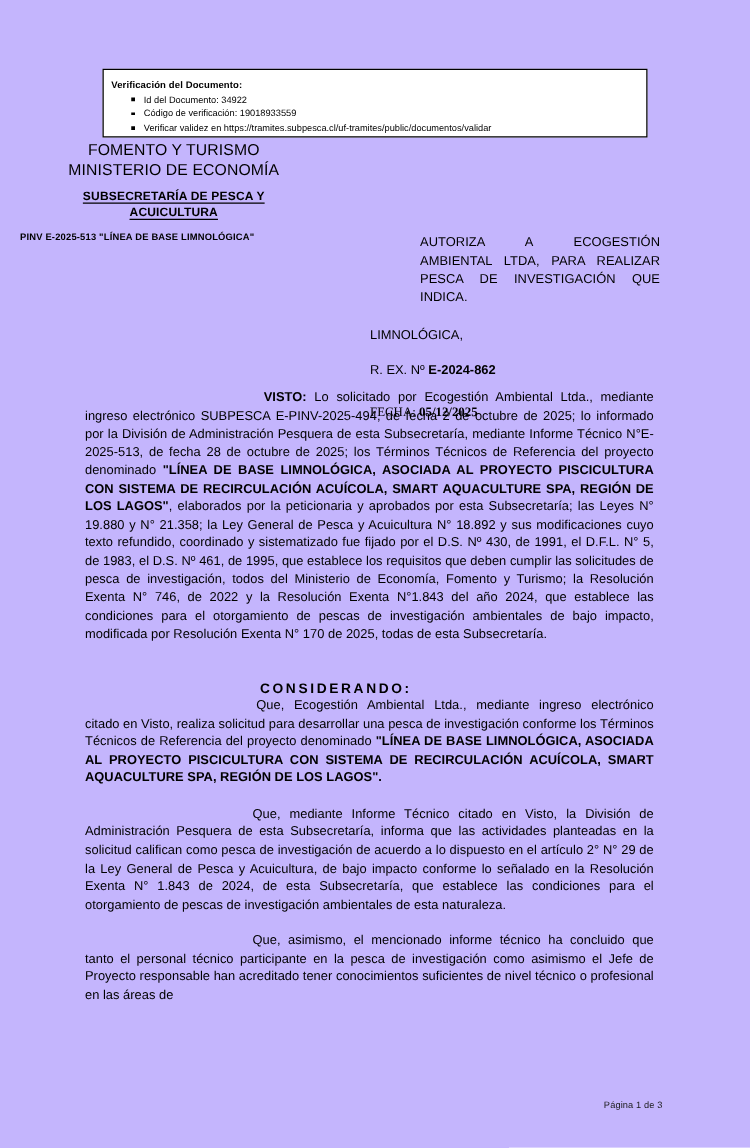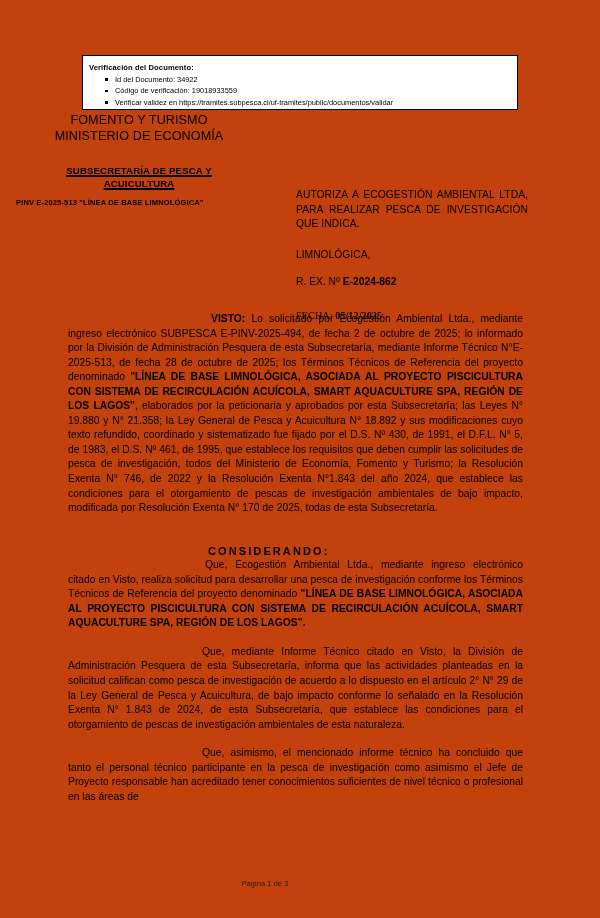--- a/index.html
+++ b/index.html
@@ -14,21 +14,21 @@
     position: relative;
     font-family: "Liberation Sans", sans-serif;
     color: #000000;
     overflow: hidden;
   }
 
   .page {
     position: relative;
     width: 600px;
     height: 918px;
-    background: #c2410c;
+    background: #c4b5fd;
   }
 
   
   .verif-box {
     position: absolute;
     left: 82px;
     top: 55px;
     width: 436px;
     height: 55px;
     border: 1px solid #000;
@@ -71,26 +71,25 @@
     top: 113px;
     width: 250px;
     text-align: center;
   }
   .lh-ministry {
     font-size: 12.6px;
     line-height: 15.5px;
     letter-spacing: 0.1px;
   }
   .lh-sub {
-    margin-top: 21px;
+    margin-top: 8px;
     font-size: 9.6px;
     font-weight: bold;
     line-height: 12.5px;
     letter-spacing: 0.15px;
-    text-decoration: underline;
   }
   .lh-sub span {
     text-decoration: underline;
     text-underline-offset: 1.5px;
   }
   .lh-project {
     margin-top: 8px;
     font-size: 7.5px;
     font-weight: bold;
     letter-spacing: 0.15px;
@@ -105,20 +104,21 @@
     left: 296px;
     top: 188px;
     width: 232px;
   }
   .subject {
     font-size: 10.3px;
     line-height: 14.6px;
     text-align: justify;
     text-align-last: left;
     letter-spacing: 0.05px;
+    margin-left: 40px;
   }
   .city {
     margin-top: 16px;
     font-size: 10.3px;
     line-height: 14.6px;
   }
   .resline {
     margin-top: 13px;
     font-size: 10.3px;
     line-height: 14.6px;
@@ -159,21 +159,21 @@
     padding-left: 140px;
     line-height: 14.5px;
   }
 
   
   .footer {
     position: absolute;
     left: 0;
     top: 879px;
     width: 600px;
-    text-align: center;
+    text-align: right;
     padding-right: 70px;
     box-sizing: border-box;
     font-size: 7.4px;
     color: #1a1a1a;
     letter-spacing: 0.1px;
   }
 </style>
 </head>
 <body>
 

